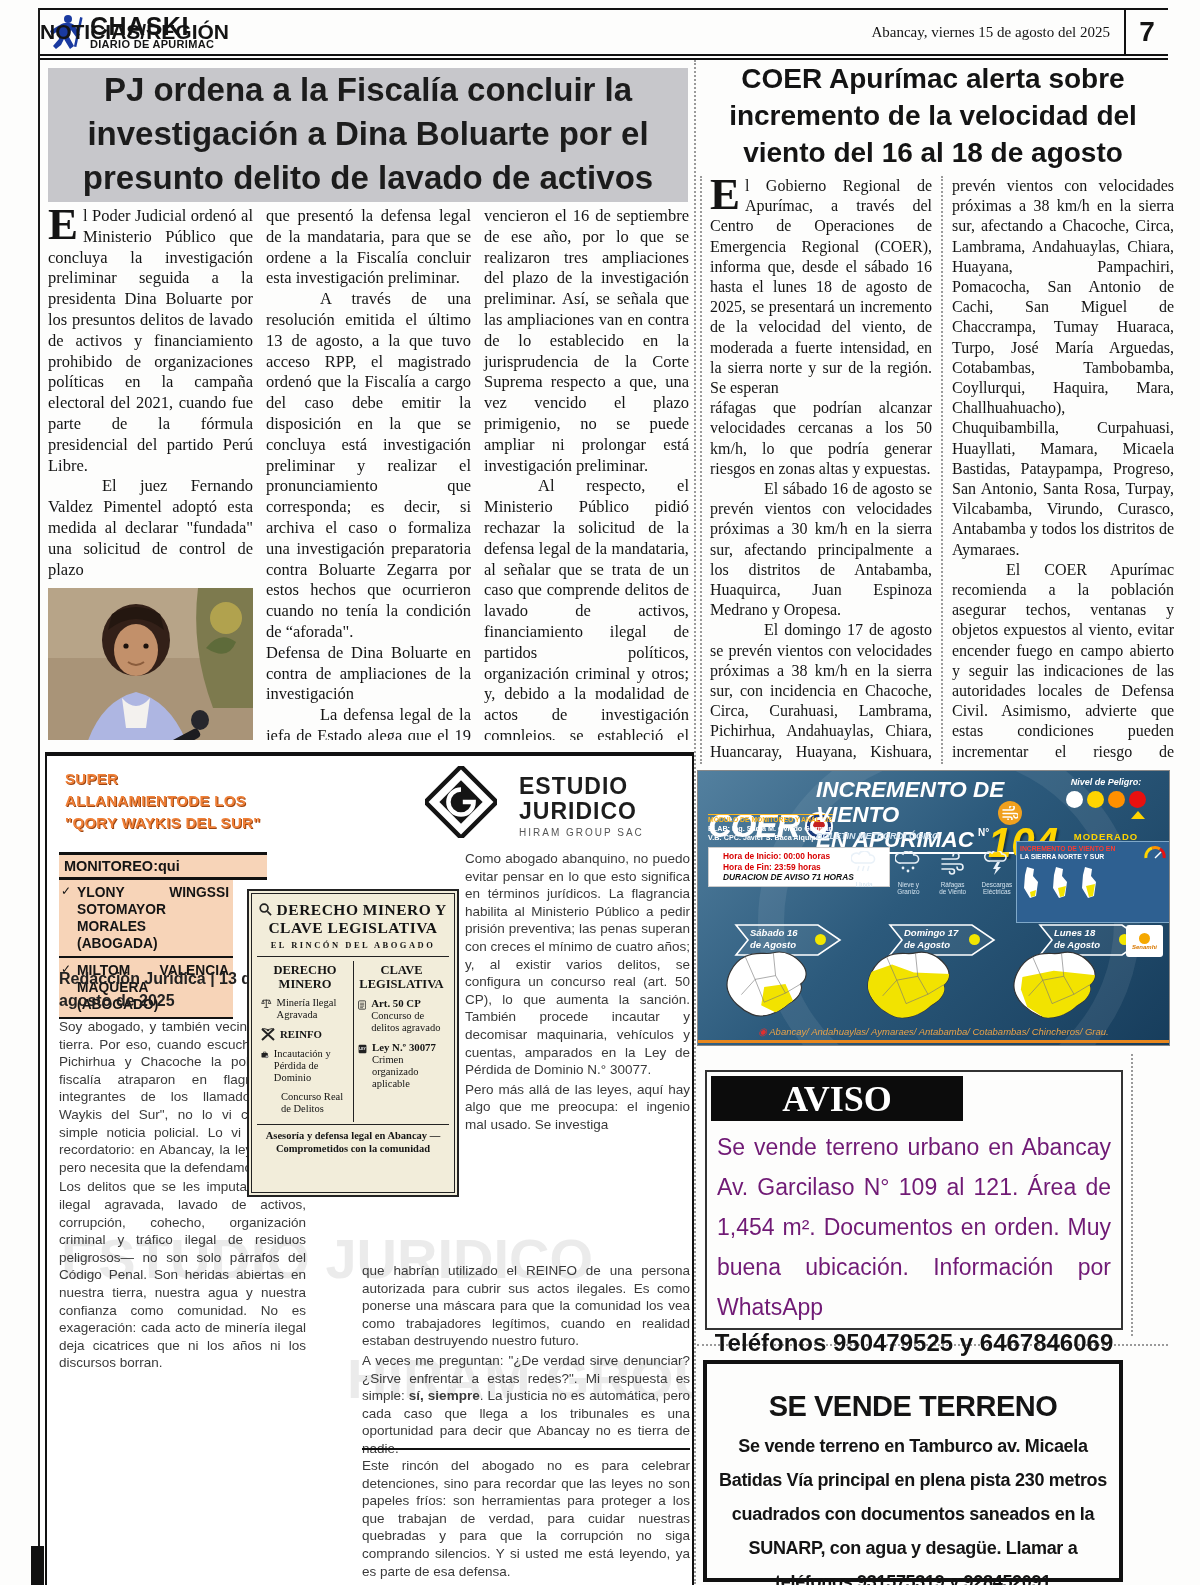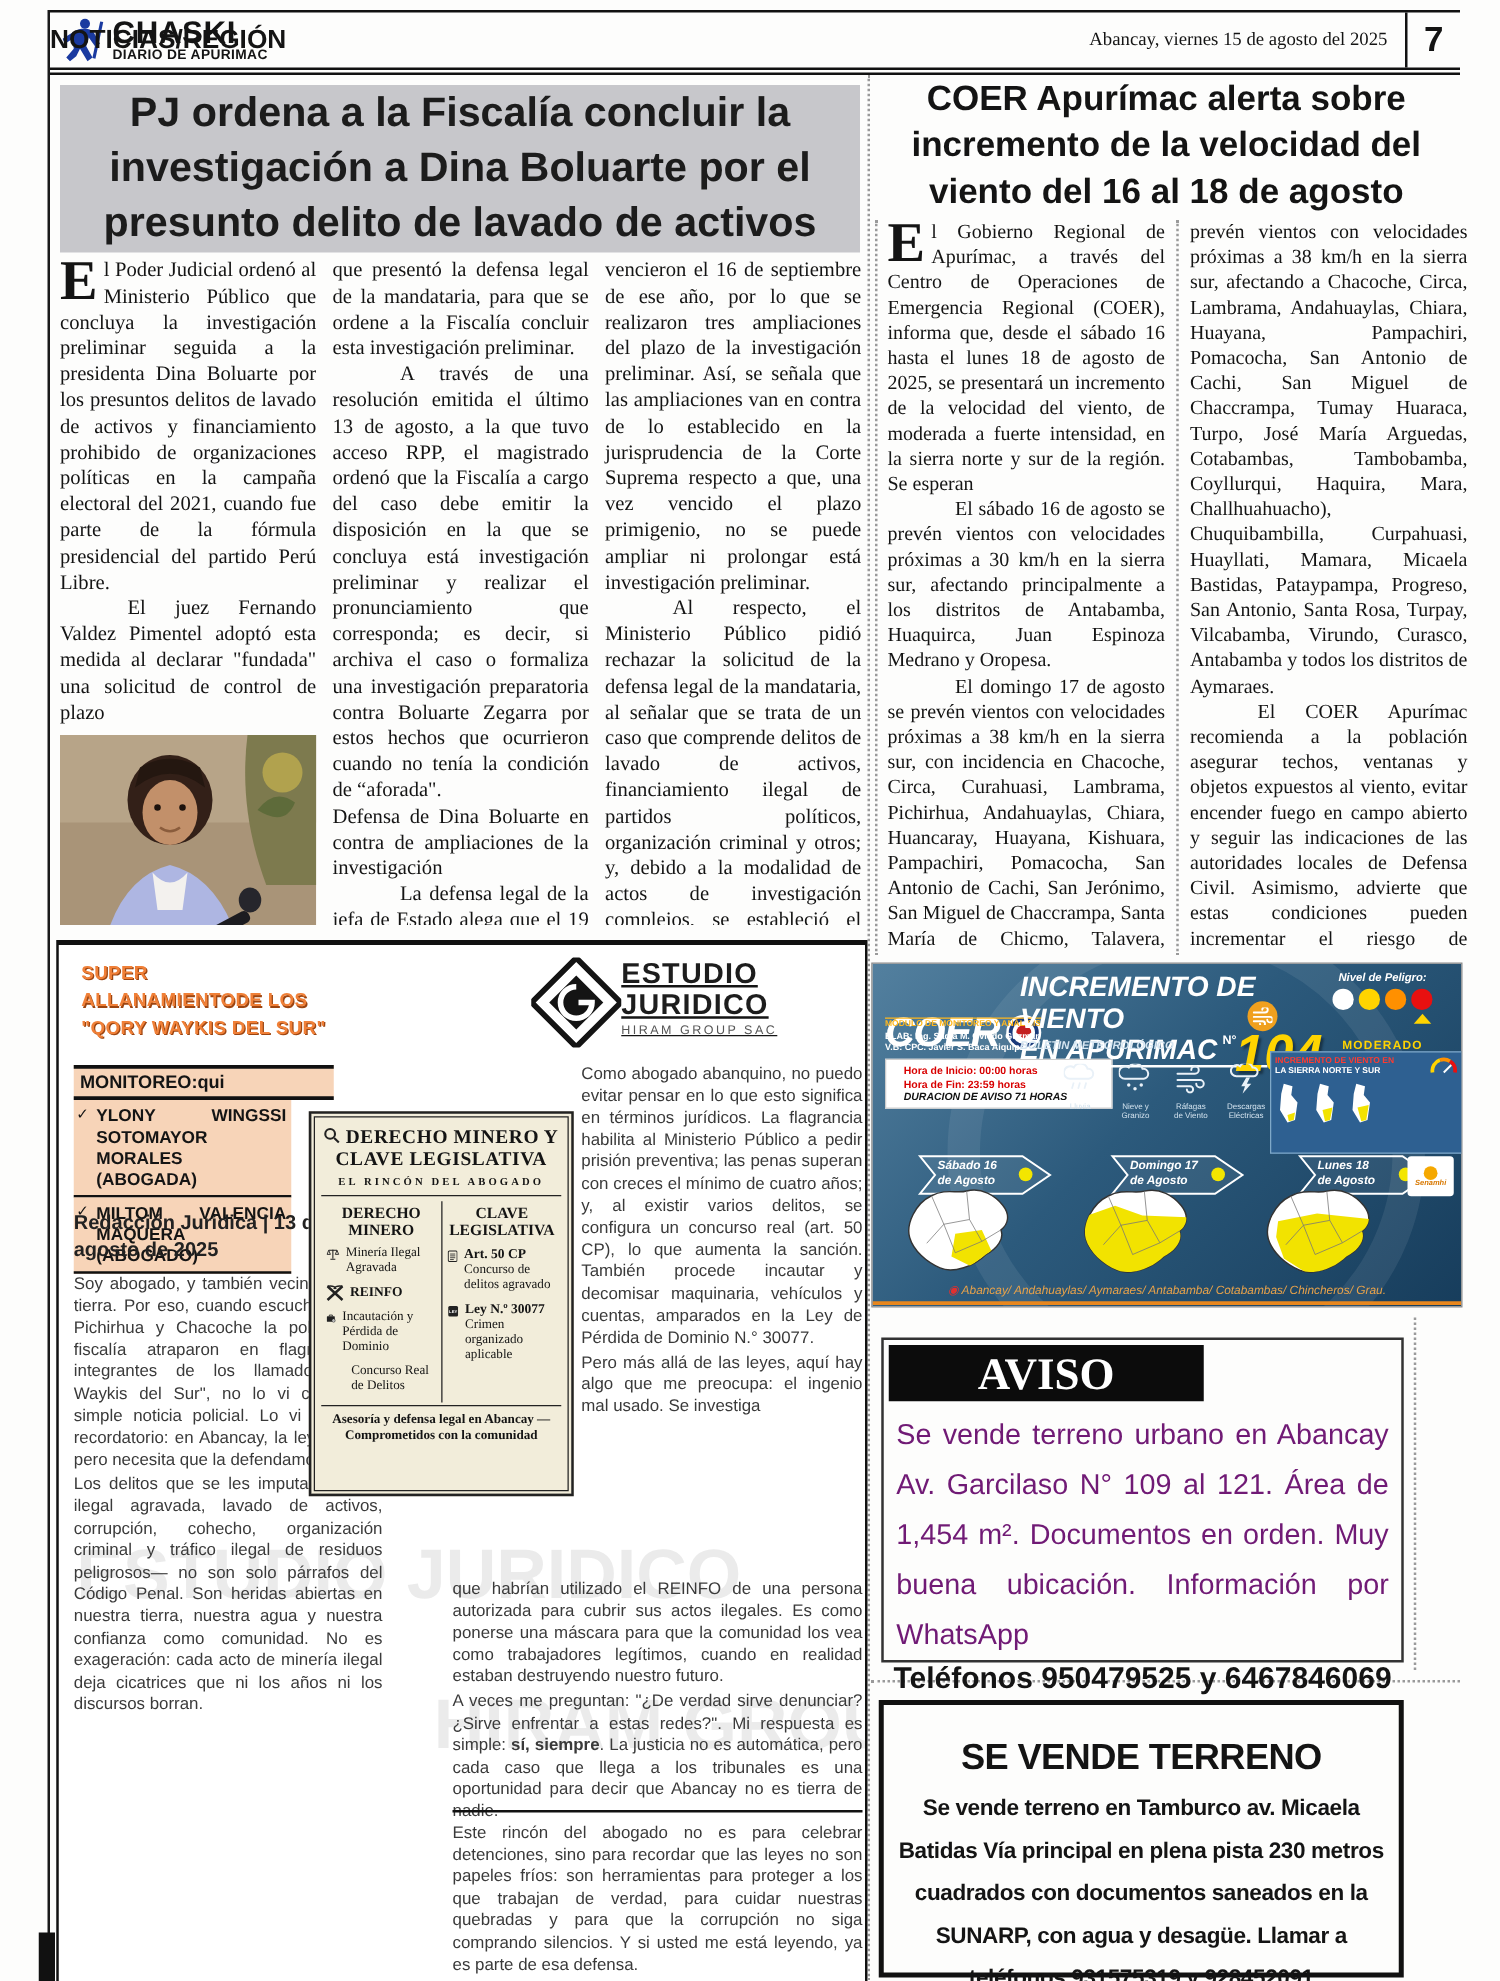--- a/index.html
+++ b/index.html
@@ -108,21 +108,21 @@
   .pin{color:#e03030;font-size:10px;}
 
   
   .legal{left:45px;top:752px;width:645px;height:830px;border:2px solid #111;border-top:4px solid #111;
          background:#fff;overflow:hidden;}
   .legal .wm{position:absolute;font-family:"Liberation Sans",sans-serif;font-weight:800;
              color:rgba(110,110,110,.14);white-space:nowrap;}
   .headline{position:absolute;left:18px;top:12px;width:230px;
             font-family:"Liberation Sans",sans-serif;font-weight:800;font-size:15px;line-height:22px;
             color:#f08038;text-shadow:1px 1px 0 #9c4410;letter-spacing:.3px;}
-  .ej-logo{position:absolute;left:378px;top:10px;display:flex;align-items:flex-start;gap:0;text-decoration:underline;}
+  .ej-logo{position:absolute;left:378px;top:10px;display:flex;align-items:flex-end;gap:22px;}
   .ej-text .l1{font-family:"Liberation Sans",sans-serif;font-weight:800;font-size:23px;
                letter-spacing:1px;color:#1d1d1d;line-height:25px;}
   .ej-text .sub{font-family:"Liberation Sans",sans-serif;font-size:10px;letter-spacing:2px;
                 color:#555;margin-top:3px;}
   .coaut{position:absolute;left:12px;top:96px;width:210px;
          font-family:"Liberation Sans",sans-serif;}
   .coaut-header{background:#f7d4b8;border-top:3px solid #111;border-bottom:3px solid #111;
                 font-weight:800;font-size:14.5px;padding:3px 5px;width:198px;}
   .coaut-row{background:#f7d4b8;border-bottom:2.5px solid #111;display:flex;gap:6px;
              padding:4px 4px 4px 2px;width:168px;}
@@ -231,20 +231,21 @@
   <div class="pj-col">
     <p>vencieron el 16 de septiembre de ese año, por lo que se realizaron tres ampliaciones del plazo de la investigación preliminar.  Así, se señala que las ampliaciones van en contra de lo establecido en la jurisprudencia de la Corte Suprema respecto a que, una vez vencido el plazo primigenio, no se puede ampliar ni prolongar está investigación preliminar.</p>
     <p class="ind"><span>Al respecto, el Ministerio Público pidió rechazar la solicitud de la defensa legal de la mandataria, al señalar que se trata de un caso que comprende delitos de lavado de activos, financiamiento ilegal de partidos políticos, organización criminal y otros; y, debido a la modalidad de actos de investigación complejos, se estableció el plazo máximo de las diligencias preliminares de 36 meses, que vence recién en enero de 2026. </span></p>
   </div>
 </div>
 
 <div class="abs coer-title">COER Apurímac alerta sobre incremento de la velocidad del viento del 16 al 18 de agosto</div>
 <div class="abs coer-cols news">
   <div class="coer-col">
     <p><span class="dropcap">E</span><span>l Gobierno Regional de Apurímac, a través del Centro de Operaciones de Emergencia Regional (COER), informa que, desde el sábado 16 hasta el lunes 18 de agosto de 2025, se presentará un incremento de la velocidad del viento, de moderada a fuerte intensidad, en la sierra norte y sur de la región. Se esperan</span></p>
+    <p>ráfagas que podrían alcanzar velocidades cercanas a los 50 km/h, lo que podría generar riesgos en zonas altas y expuestas.</p>
     <p class="ind">El sábado 16 de agosto se prevén vientos con velocidades próximas a 30 km/h en la sierra sur, afectando principalmente a los distritos de Antabamba, Huaquirca, Juan Espinoza Medrano y Oropesa.</p>
     <p class="ind">El domingo 17 de agosto se prevén vientos con velocidades próximas a 38 km/h en la sierra sur, con incidencia en Chacoche, Circa, Curahuasi, Lambrama, Pichirhua, Andahuaylas, Chiara, Huancaray, Huayana, Kishuara, Pampachiri, Pomacocha, San Antonio de Cachi, San Jerónimo, San Miguel de Chaccrampa, Santa María de Chicmo, Talavera, Tumay Huaraca, Turpo, José María Arguedas, así como en todas las provincias de Grau, Cotabambas y Antabamba.</p>
 
   </div>
   <div class="coer-col coer-col2">
     <p>prevén vientos con velocidades próximas a 38 km/h en la sierra sur, afectando a Chacoche, Circa, Lambrama, Andahuaylas, Chiara, Huayana, Pampachiri, Pomacocha, San Antonio de Cachi, San Miguel de Chaccrampa, Tumay Huaraca, Turpo, José María Arguedas, Cotabambas, Tambobamba, Coyllurqui, Haquira, Mara, Challhuahuacho), Chuquibambilla, Curpahuasi, Huayllati, Mamara, Micaela Bastidas, Pataypampa, Progreso, San Antonio, Santa Rosa, Turpay, Vilcabamba, Virundo, Curasco, Antabamba y todos los distritos de Aymaraes.</p>
     <p class="ind">El COER Apurímac recomienda a la población asegurar techos, ventanas y objetos expuestos al viento, evitar encender fuego en campo abierto y seguir las indicaciones de las autoridades locales de Defensa Civil. Asimismo, advierte que estas condiciones pueden incrementar el riesgo de propagación de incendios forestales, caída de ramas o estructuras precarias y afectaciones en cultivos.</p>
 
   </div>
 </div>

